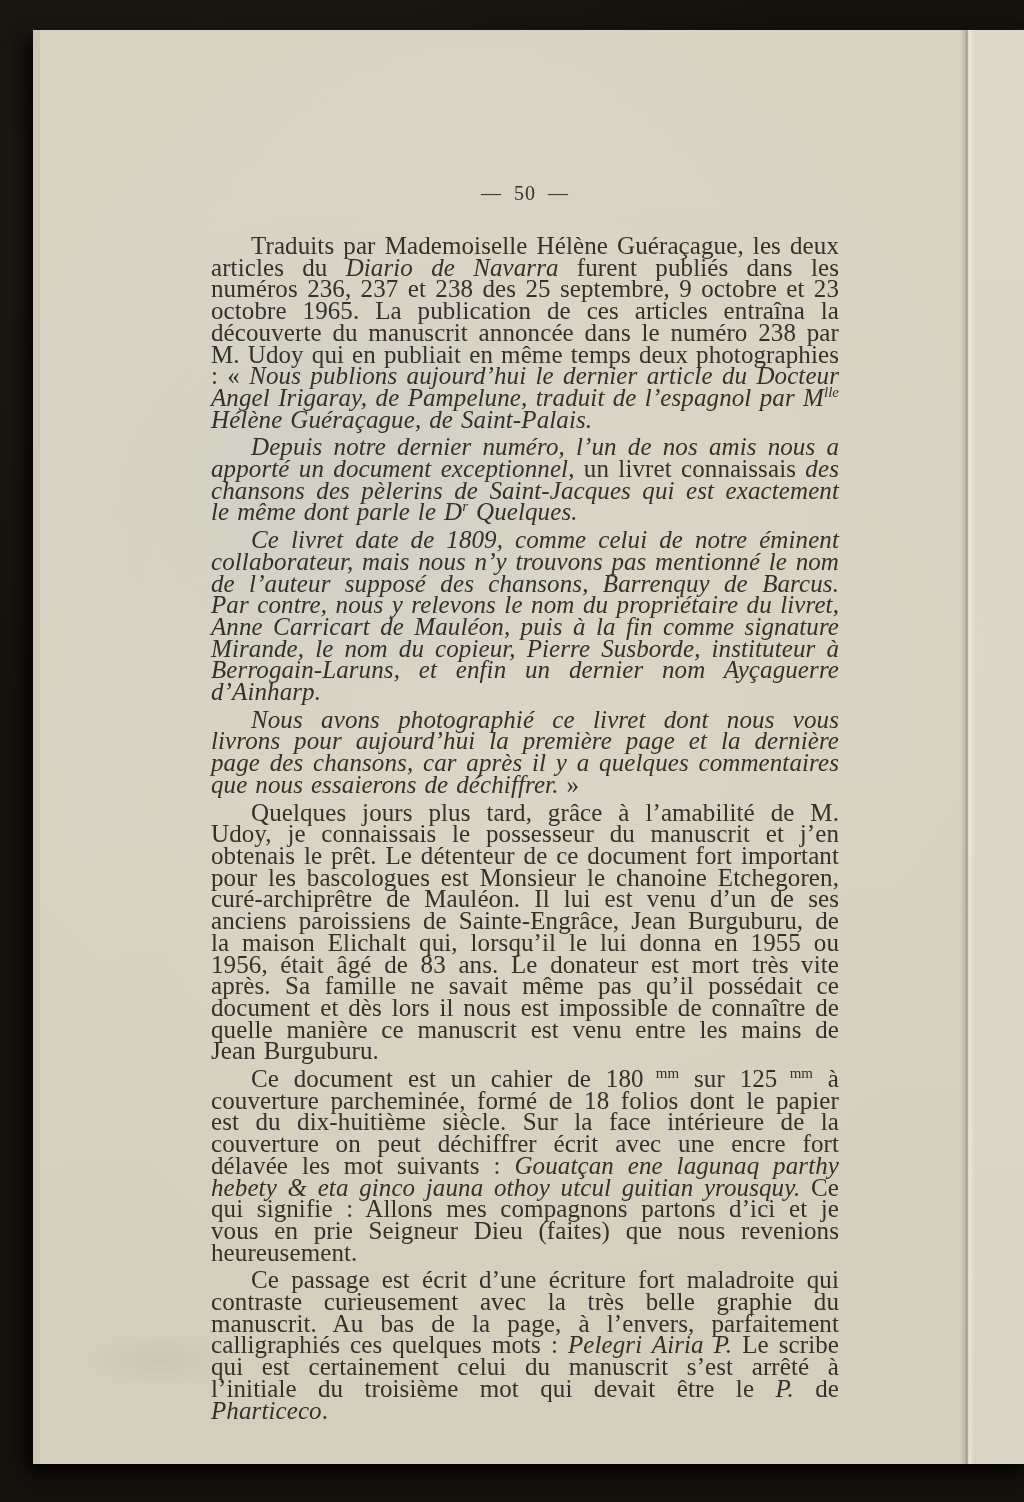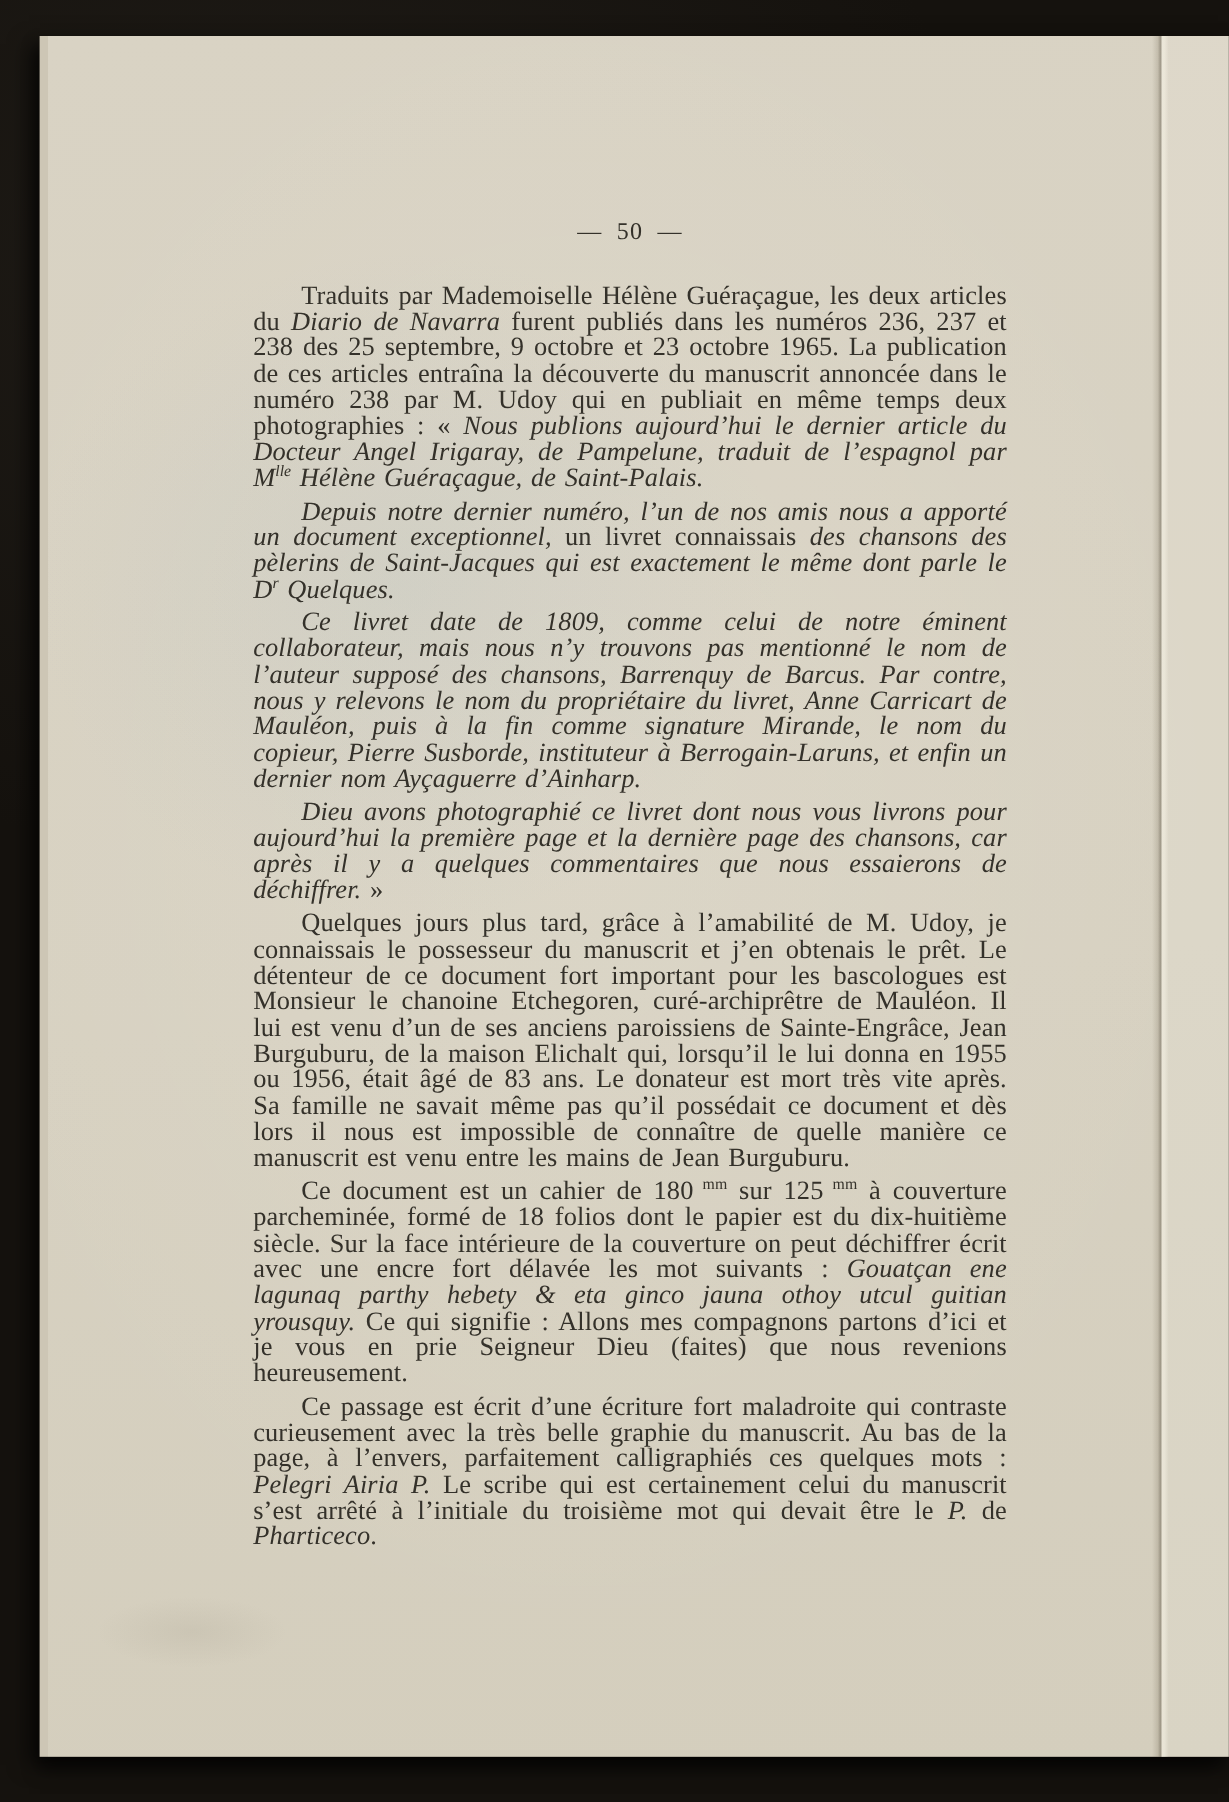--- a/index.html
+++ b/index.html
@@ -51,21 +51,21 @@
     text-align: center;
     font-size: 20px;
     letter-spacing: 1px;
     word-spacing: 6px;
     margin: 0 0 30px 0;
   }
   .paras p {
     margin: 0;
     text-indent: 40px;
     text-align: justify;
-    font-size: 22px;
+    font-size: 25px;
     line-height: 21.7px;
     word-spacing: 1.6px;
     letter-spacing: 0.1px;
   }
   .paras p + p { margin-top: 6px; }
   .it { font-style: italic; }
   .sup { font-size: 0.6em; vertical-align: super; line-height: 0; letter-spacing: 0; }
   .stain {
     position: absolute;
     left: 40px; top: 1300px;
@@ -79,19 +79,19 @@
 <div class="page">
   <div class="adjacent-strip"></div>
   <div class="crease"></div>
   <div class="stain"></div>
   <div class="text-col">
     <div class="page-number">— 50 —</div>
     <div class="paras">
         <p><span>Traduits par Mademoiselle Hélène Guéraçague, les deux articles du </span><span class="it">Diario de Navarra</span><span> furent publiés dans les numéros 236, 237 et 238 des 25 septembre, 9 octobre et 23 octobre 1965. La publication de ces articles entraîna la découverte du manuscrit annoncée dans le numéro 238 par M. Udoy qui en publiait en même temps deux photographies : « </span><span class="it">Nous publions aujourd’hui le dernier article du Docteur Angel Irigaray, de Pampelune, traduit de l’espagnol par M</span><span class="it sup">lle</span><span class="it"> Hélène Guéraçague, de Saint-Palais.</span></p>
         <p><span class="it">Depuis notre dernier numéro, l’un de nos amis nous a apporté un document exceptionnel,</span><span> un livret connaissais </span><span class="it">des chansons des pèlerins de Saint-Jacques qui est exactement le même dont parle le D</span><span class="it sup">r</span><span class="it"> Quelques.</span></p>
         <p><span class="it">Ce livret date de 1809, comme celui de notre éminent collaborateur, mais nous n’y trouvons pas mentionné le nom de l’auteur supposé des chansons, Barrenquy de Barcus. Par contre, nous y relevons le nom du propriétaire du livret, Anne Carricart de Mauléon, puis à la fin comme signature Mirande, le nom du copieur, Pierre Susborde, instituteur à Berrogain-Laruns, et enfin un dernier nom Ayçaguerre d’Ainharp.</span></p>
-        <p><span class="it">Dieu avons photographié ce livret dont nous vous livrons pour aujourd’hui la première page et la dernière page des chansons, car après il y a quelques commentaires que nous essaierons de déchiffrer.</span><span> »</span></p>
+        <p><span class="it">Nous avons photographié ce livret dont nous vous livrons pour aujourd’hui la première page et la dernière page des chansons, car après il y a quelques commentaires que nous essaierons de déchiffrer.</span><span> »</span></p>
         <p><span>Quelques jours plus tard, grâce à l’amabilité de M. Udoy, je connaissais le possesseur du manuscrit et j’en obtenais le prêt. Le détenteur de ce document fort important pour les bascologues est Monsieur le chanoine Etchegoren, curé-archiprêtre de Mauléon. Il lui est venu d’un de ses anciens paroissiens de Sainte-Engrâce, Jean Burguburu, de la maison Elichalt qui, lorsqu’il le lui donna en 1955 ou 1956, était âgé de 83 ans. Le donateur est mort très vite après. Sa famille ne savait même pas qu’il possédait ce document et dès lors il nous est impossible de connaître de quelle manière ce manuscrit est venu entre les mains de Jean Burguburu.</span></p>
         <p><span>Ce document est un cahier de 180</span><span class="sup"> mm</span><span> sur 125</span><span class="sup"> mm</span><span> à couverture parcheminée, formé de 18 folios dont le papier est du dix-huitième siècle. Sur la face intérieure de la couverture on peut déchiffrer écrit avec une encre fort délavée les mot suivants : </span><span class="it">Gouatçan ene lagunaq parthy hebety &amp; eta ginco jauna othoy utcul guitian yrousquy.</span><span> Ce qui signifie : Allons mes compagnons partons d’ici et je vous en prie Seigneur Dieu (faites) que nous revenions heureusement.</span></p>
         <p><span>Ce passage est écrit d’une écriture fort maladroite qui contraste curieusement avec la très belle graphie du manuscrit. Au bas de la page, à l’envers, parfaitement calligraphiés ces quelques mots : </span><span class="it">Pelegri Airia P.</span><span> Le scribe qui est certainement celui du manuscrit s’est arrêté à l’initiale du troisième mot qui devait être le </span><span class="it">P.</span><span> de </span><span class="it">Pharticeco</span><span>.</span></p>
       </div>
   </div>
 </div>
 
 </body></html>

